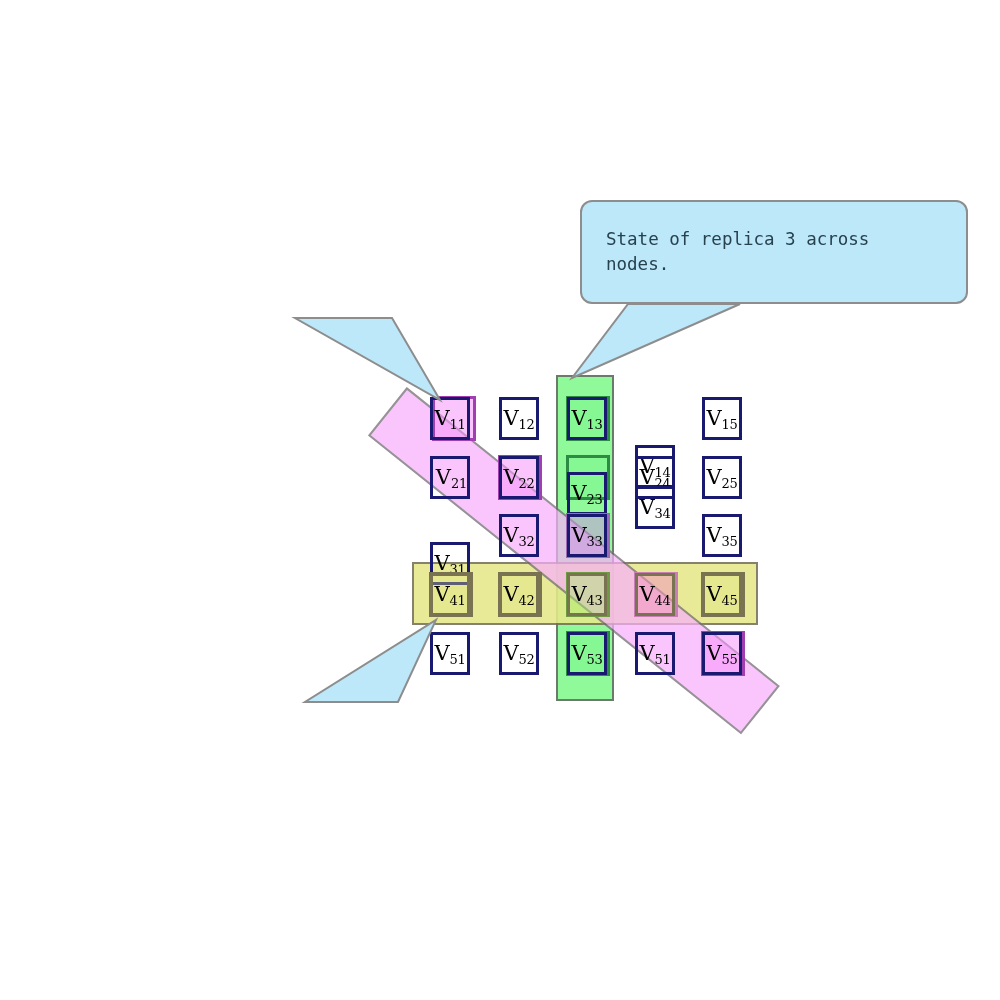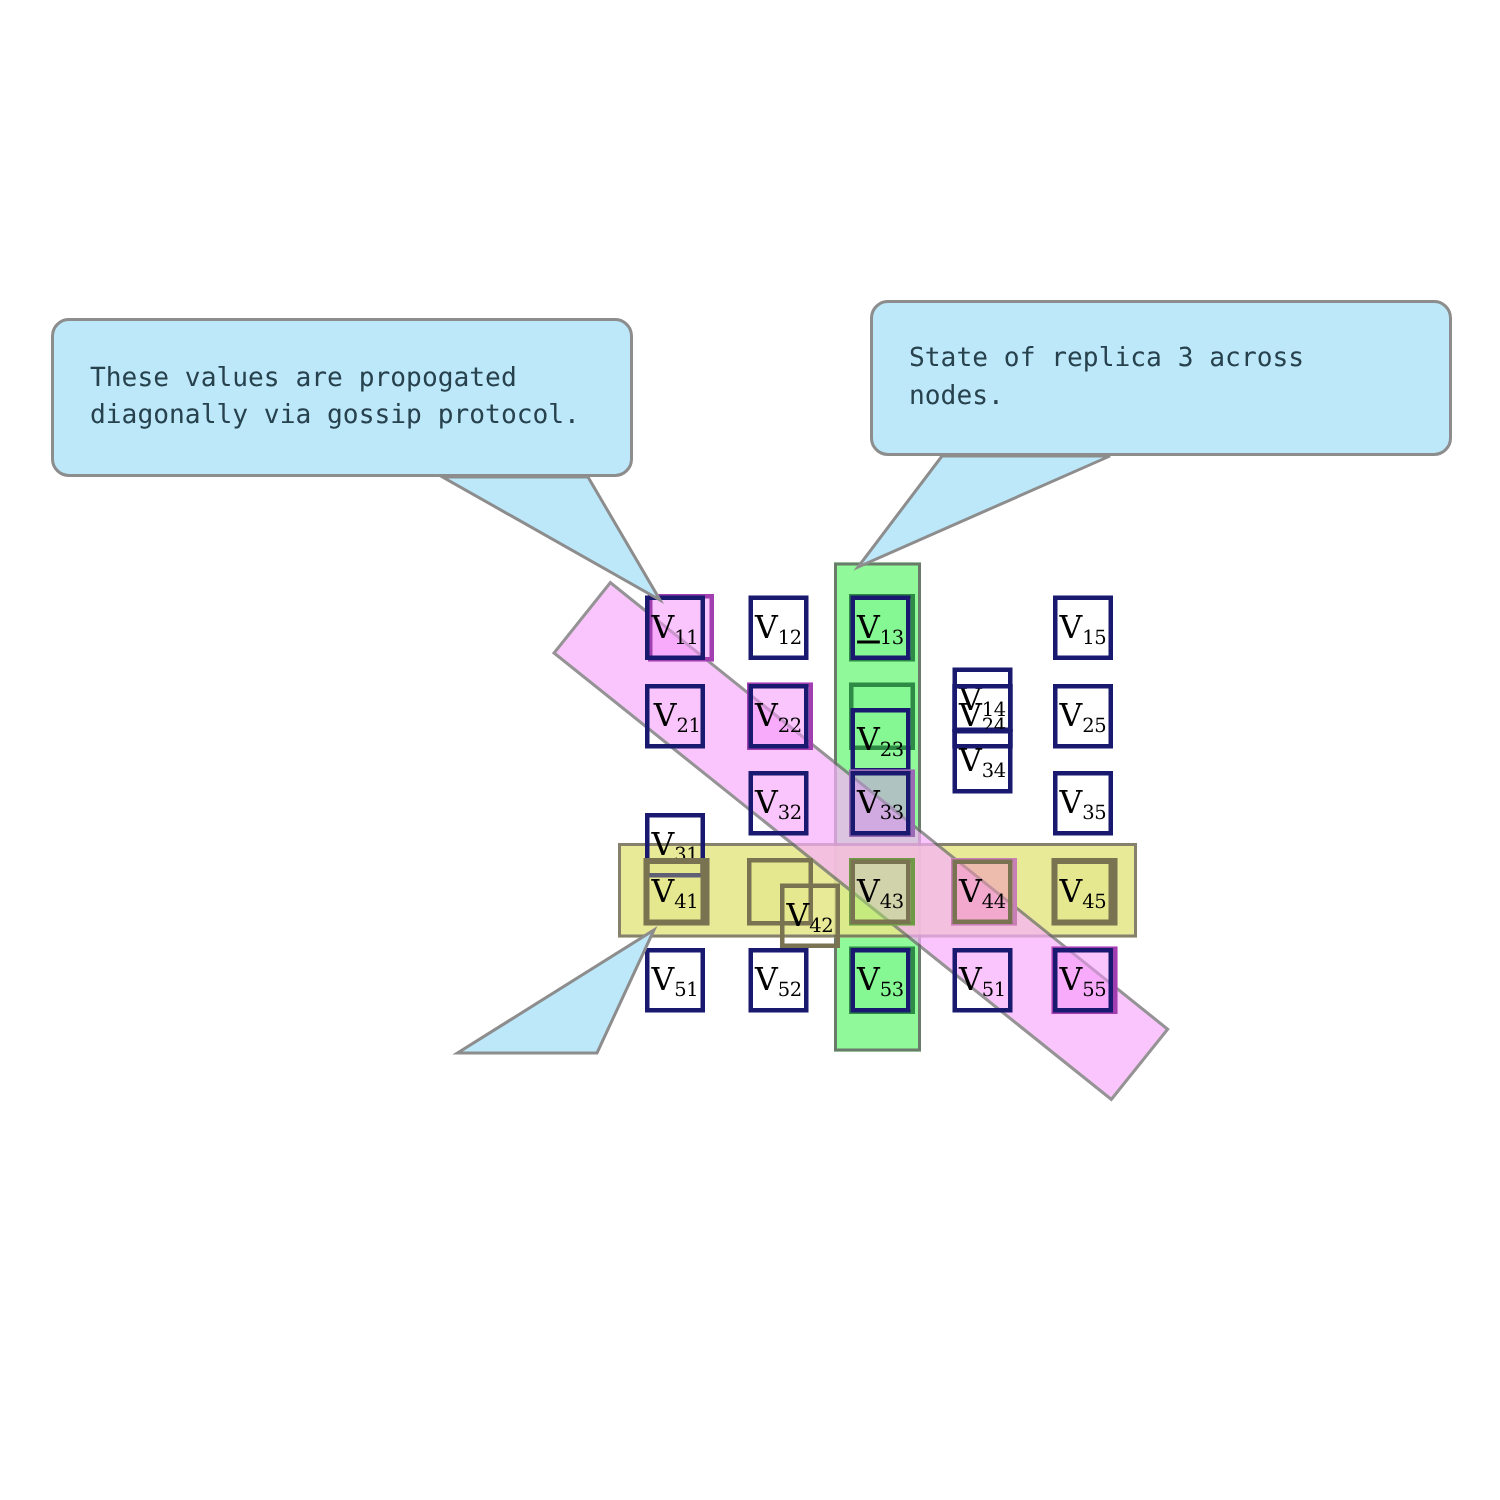--- a/index.html
+++ b/index.html
@@ -179,21 +179,21 @@
   <div id="grid">
 
     <div class="ring magenta" style="left:432px;top:396px;width:44px;height:45px;"></div>
     <div class="cell" style="left:430px;top:397px;">
       <span class="lbl">V<sub>11</sub></span>
     </div>
     <div class="cell" style="left:499px;top:397px;">
       <span class="lbl">V<sub>12</sub></span>
     </div>
     <div class="ring green" style="left:566px;top:396px;width:44px;height:45px;"></div>
-    <div class="cell" style="left:567px;top:397px;text-decoration:underline;">
+    <div class="cell" style="left:567px;top:397px;">
       <span class="lbl">V<sub>13</sub></span>
     </div>
     <div class="cell" style="left:635px;top:397px;margin-top:48px;">
       <span class="lbl">V<sub>14</sub></span>
     </div>
     <div class="cell" style="left:702px;top:397px;">
       <span class="lbl">V<sub>15</sub></span>
     </div>
 
     <div class="cell" style="left:430px;top:456px;justify-content:flex-end;">
@@ -229,21 +229,21 @@
     </div>
     <div class="cell" style="left:702px;top:514px;">
       <span class="lbl">V<sub>35</sub></span>
     </div>
 
     <div class="ring olive" style="left:429px;top:572px;width:44px;height:45px;"></div>
     <div class="cell in-row" style="left:430px;top:573px;">
       <span class="lbl">V<sub>41</sub></span>
     </div>
     <div class="ring olive" style="left:498px;top:572px;width:44px;height:45px;"></div>
-    <div class="cell in-row" style="left:520px;top:573px;margin-top:16px;">
+    <div class="cell in-row" style="left:499px;top:573px;">
       <span class="lbl">V<sub>42</sub></span>
     </div>
     <div class="ring mg" style="left:566px;top:572px;width:44px;height:45px;"></div>
     <div class="cell in-row" style="left:567px;top:573px;">
       <span class="lbl">V<sub>43</sub></span>
     </div>
     <div class="ring pinkrow" style="left:634px;top:572px;width:44px;height:45px;"></div>
     <div class="cell in-row" style="left:635px;top:573px;">
       <span class="lbl">V<sub>44</sub></span>
     </div>
@@ -264,23 +264,19 @@
     </div>
     <div class="cell" style="left:635px;top:632px;">
       <span class="lbl">V<sub>51</sub></span>
     </div>
     <div class="ring magenta" style="left:701px;top:631px;width:44px;height:45px;"></div>
     <div class="cell" style="left:702px;top:632px;">
       <span class="lbl">V<sub>55</sub></span>
     </div>
   </div>
 
-  <div class="callout" id="callout-diagonal">
-    <span class="txt">These values are propogated
-diagonally via gossip protocol.</span>
-  </div>
 
   <div class="callout" id="callout-replica">
     <span class="txt">State of replica 3 across nodes.</span>
   </div>
 
 
 </div>
 
 </body></html>

